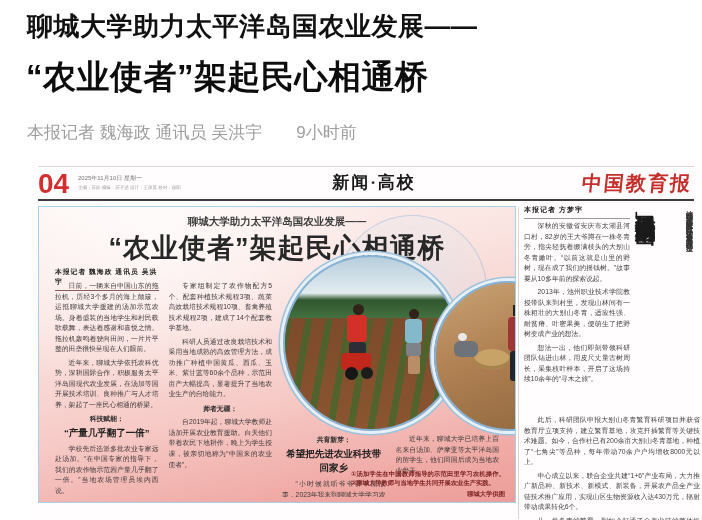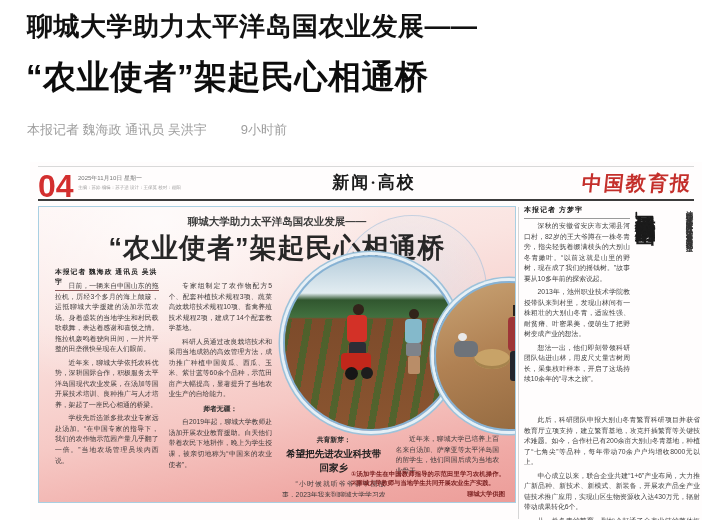--- a/index.html
+++ b/index.html
@@ -4,28 +4,28 @@
 <style>
   * { margin:0; padding:0; box-sizing:border-box; }
   html,body { width:702px; height:520px; overflow:hidden; background:#fff;
     font-family:"Liberation Sans","DejaVu Sans",sans-serif; }
   .serif { font-family:"Liberation Serif","DejaVu Serif",serif; }
 
   
   .top { position:absolute; left:0; top:0; width:702px; height:162px; background:#fff; }
   .top-kicker { position:absolute; left:27px; top:9px; font-size:26px; font-weight:bold; color:#111; letter-spacing:.5px; }
   .top-title  { position:absolute; left:26px; top:55px; font-size:33px; font-weight:900; color:#0d0d0d; letter-spacing:.5px; }
-  .top-byline { position:absolute; left:27px; top:121px; font-size:13px; color:#9e9e9e; }
+  .top-byline { position:absolute; left:27px; top:121px; font-size:17px; color:#9e9e9e; }
   .top-time   { margin-left:34px; }
 
   
   .paper { position:absolute; left:30px; top:162px; width:672px; height:358px; background:#fffdfd; overflow:hidden; }
   .rule-top   { position:absolute; left:8px; right:8px; top:4px; border-top:1px solid #d9d9d9; }
   .rule-heavy { position:absolute; left:8px; right:8px; top:37px; border-top:2px solid #3c3c3c; }
-  .page-num { position:absolute; left:8px; top:6px; font-size:32px; font-weight:900; color:#d32f2f; }
+  .page-num { position:absolute; left:8px; top:6px; font-size:28px; font-weight:900; color:#d32f2f; }
   .hdr-dates { position:absolute; left:48px; top:12px; color:#8a8a8a; }
   .hdr-date1 { font-size:6px; color:#777; }
   .hdr-date2 { font-size:4.5px; color:#9a9a9a; margin-top:2px; }
   .section-title { position:absolute; left:16px; right:0; top:9px; text-align:center; font-size:17px; font-weight:700; color:#1a1a1a; letter-spacing:2px; }
   .masthead { position:absolute; right:10px; top:8px; font-size:20px; font-weight:900; color:#c42f2b; letter-spacing:2px; transform:skewX(-6deg); }
 
   
   .feature { position:absolute; left:8px; top:44px; width:478px; height:297px;
     border:1.5px solid #a9cfe2; overflow:hidden;
     background:
@@ -119,20 +119,24 @@
   <div class="feature">
     <div class="globe"></div>
     <div class="f-kicker">聊城大学助力太平洋岛国农业发展——</div>
     <div class="f-title">“农业使者”架起民心相通桥</div>
     <div class="f-byline">本报记者  魏海政  通讯员  吴洪宇</div>
 
     <div class="f-cols">
       <div class="f-col">
         <p>日前，一辆来自中国山东的拖拉机，历经3个多月的海上颠簸，运抵聊城大学援建的汤加示范农场。身着盛装的当地学生和村民载歌载舞，表达着感谢和喜悦之情。拖拉机轰鸣着驶向田间，一片片平整的田垄很快呈现在人们眼前。</p>
         <p>近年来，聊城大学依托农科优势，深耕国际合作，积极服务太平洋岛国现代农业发展，在汤加等国开展技术培训、良种推广与人才培养，架起了一座民心相通的桥梁。</p>
+        <div class="subhead">
+          <span class="lead">科技赋能：</span>
+          <span class="main">“产量几乎翻了一倍”</span>
+        </div>
         <p>学校先后选派多批农业专家远赴汤加。“在中国专家的指导下，我们的农作物示范园产量几乎翻了一倍。”当地农场管理员埃内西说。</p>
       </div>
       <div class="f-col">
         <p>专家组制定了农作物配方5个、配套种植技术规程3项、蔬菜高效栽培技术规程10项、畜禽养殖技术规程2项，建成了14个配套教学基地。</p>
         <p>科研人员通过改良栽培技术和采用当地成熟的高效管理方法，成功推广种植中国黄瓜、西瓜、玉米、紫甘蓝等60余个品种，示范田亩产大幅提高，显著提升了当地农业生产的自给能力。</p>
         <div class="subhead">
           <span class="lead">师者无疆：</span>
         </div>
         <p>自2019年起，聊城大学教师赴汤加开展农业教育援助。白天他们带着农民下地耕作，晚上为学生授课，被亲切地称为“中国来的农业使者”。</p>
       </div>

